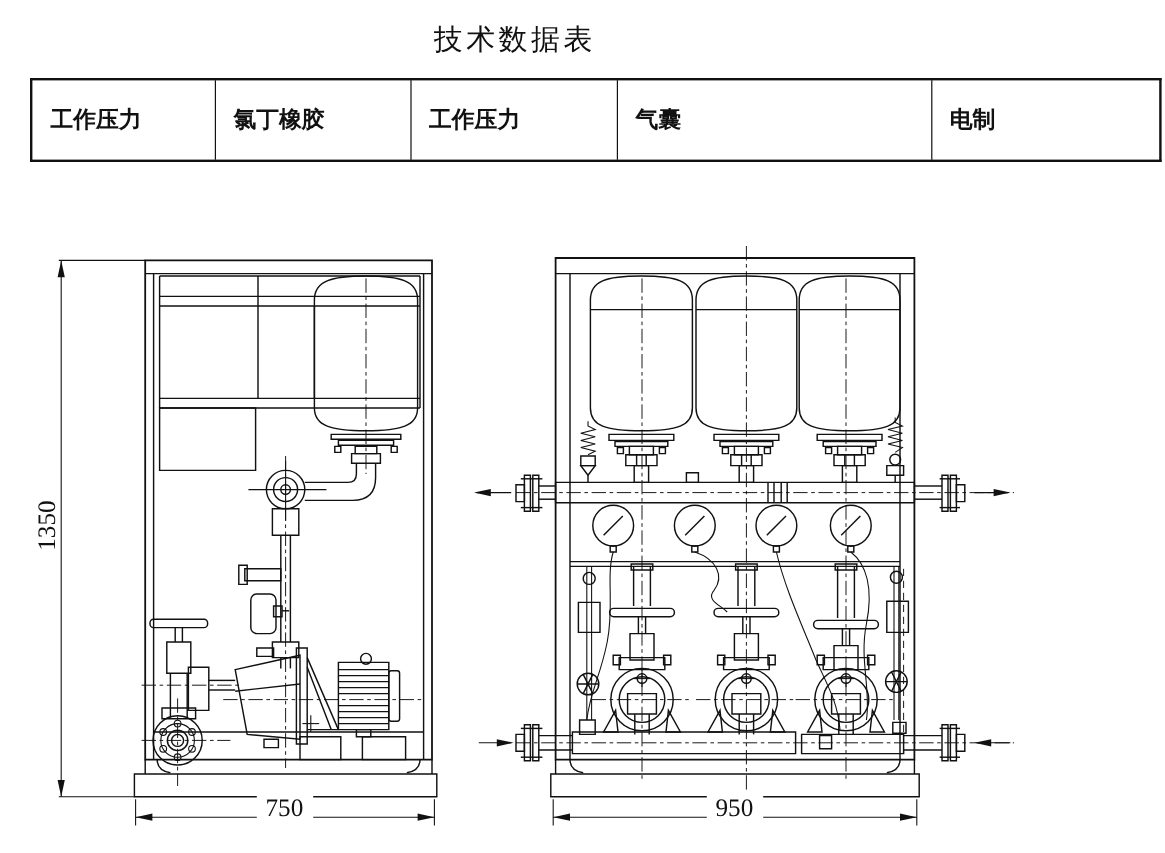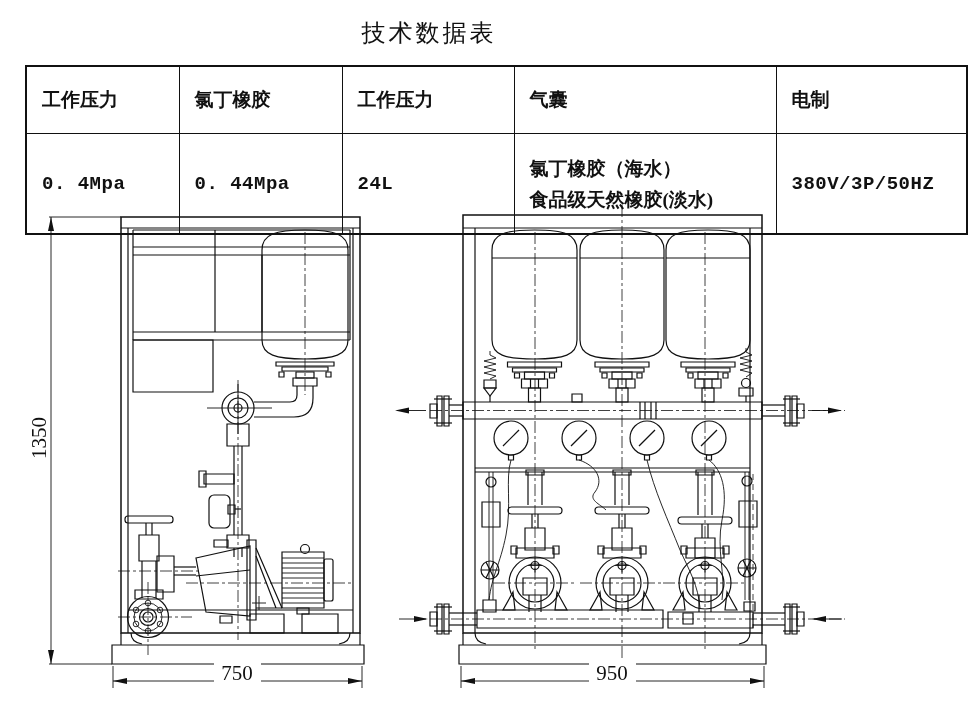--- a/index.html
+++ b/index.html
@@ -43,30 +43,20 @@
         <col style="width:191px">
       </colgroup>
     <tbody>
         <tr class="hdr">
       <td>工作压力</td>
       <td>氯丁橡胶</td>
       <td>工作压力</td>
       <td>气囊</td>
       <td>电制</td>
     </tr>
-    <tr class="val">
-      <td class="num">0. 4Mpa</td>
-      <td class="num">0. 44Mpa</td>
-      <td class="num">24L</td>
-      <td class="two-line">
-        <div>氯丁橡胶（海水）</div>
-        <div>食品级天然橡胶(淡水)</div>
-      </td>
-      <td class="num">380V/3P/50HZ</td>
-    </tr>
   </tbody>
     </table>
 
   <svg id="drawing" width="971" height="711" viewBox="0 0 971 711">
 
     <g>
 
       <g>
         <rect class="thick" x="121" y="217" width="239" height="416"></rect>
         <line class="ln" x1="121" y1="228" x2="360" y2="228"></line>

